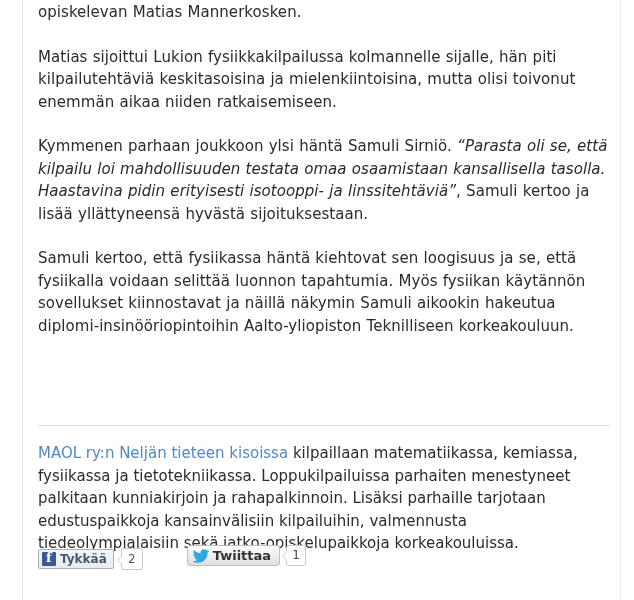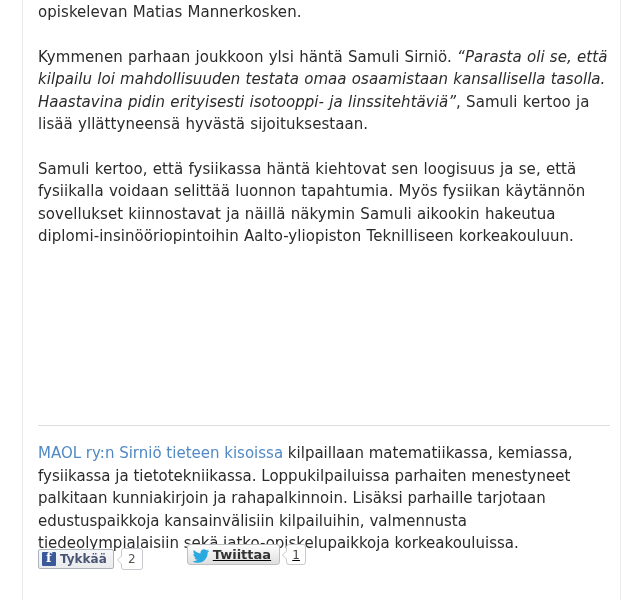--- a/index.html
+++ b/index.html
@@ -185,25 +185,24 @@
     left: -4px;
     top: 6px;
     width: 0; height: 0;
     border-top: 5px solid transparent;
     border-bottom: 5px solid transparent;
     border-right: 5px solid #ffffff;
   }
 
   .tw-group {
     display: flex;
-    align-items: flex-start;
+    align-items: center;
     height: 22px;
     margin-left: 44px;
     margin-top: -4px;
-    text-decoration: underline;
   }
 
   .tw-button {
     display: inline-flex;
     align-items: center;
     height: 21px;
     padding: 0 8px 0 4px;
     box-sizing: border-box;
     background: linear-gradient(to bottom, #ffffff 0%, #dedede 100%);
     border: 1px solid #bfbfbf;
@@ -244,36 +243,39 @@
 
   <div class="rule-left"></div>
   <div class="rule-right"></div>
 
   <div class="content">
 
     <p class="body-text first">
       <span>opiskelevan Matias Mannerkosken.</span>
     </p>
 
+    <p class="body-text">
+      <span>Matias sijoittui Lukion fysiikkakilpailussa kolmannelle sijalle, hän piti kilpailutehtäviä keskitasoisina ja mielenkiintoisina, mutta olisi toivonut enemmän aikaa niiden ratkaisemiseen.</span>
+    </p>
 
 
     <p class="body-text">
       <span>Kymmenen parhaan joukkoon ylsi häntä Samuli Sirniö. </span><em class="quote">“Parasta oli se, että kilpailu loi mahdollisuuden testata omaa osaamistaan kansallisella tasolla. Haastavina pidin erityisesti isotooppi- ja linssitehtäviä”</em><span>, Samuli kertoo ja lisää yllättyneensä hyvästä sijoituksestaan.</span>
     </p>
 
     <p class="body-text">
       <span>Samuli kertoo, että fysiikassa häntä kiehtovat sen loogisuus ja se, että fysiikalla voidaan selittää luonnon tapahtumia. Myös fysiikan käytännön sovellukset kiinnostavat ja näillä näkymin Samuli aikookin hakeutua diplomi-insinööriopintoihin Aalto-yliopiston Teknilliseen korkeakouluun.</span>
     </p>
 
   </div>
 
   <div class="divider"></div>
 
   <div class="footer-block">
-    <p><a class="inline-link" href="#">MAOL ry:n Sirniö tieteen kisoissa</a><span> kilpaillaan matematiikassa, kemiassa, fysiikassa ja tietotekniikassa. Loppukilpailuissa parhaiten menestyneet palkitaan kunniakirjoin ja rahapalkinnoin. Lisäksi parhaille tarjotaan edustuspaikkoja kansainvälisiin kilpailuihin, valmennusta tiedeolympialaisiin sekä jatko-opiskelupaikkoja korkeakouluissa.</span></p>
+    <p><a class="inline-link" href="#">MAOL ry:n Neljän tieteen kisoissa</a><span> kilpaillaan matematiikassa, kemiassa, fysiikassa ja tietotekniikassa. Loppukilpailuissa parhaiten menestyneet palkitaan kunniakirjoin ja rahapalkinnoin. Lisäksi parhaille tarjotaan edustuspaikkoja kansainvälisiin kilpailuihin, valmennusta tiedeolympialaisiin sekä jatko-opiskelupaikkoja korkeakouluissa.</span></p>
   </div>
 
   <div class="social-bar">
 
     <div class="fb-group">
       <div class="fb-button">
         <span class="fb-icon"></span>
         <span class="fb-label">Tykkää</span>
       </div>
       <div class="count-bubble">2</div>

